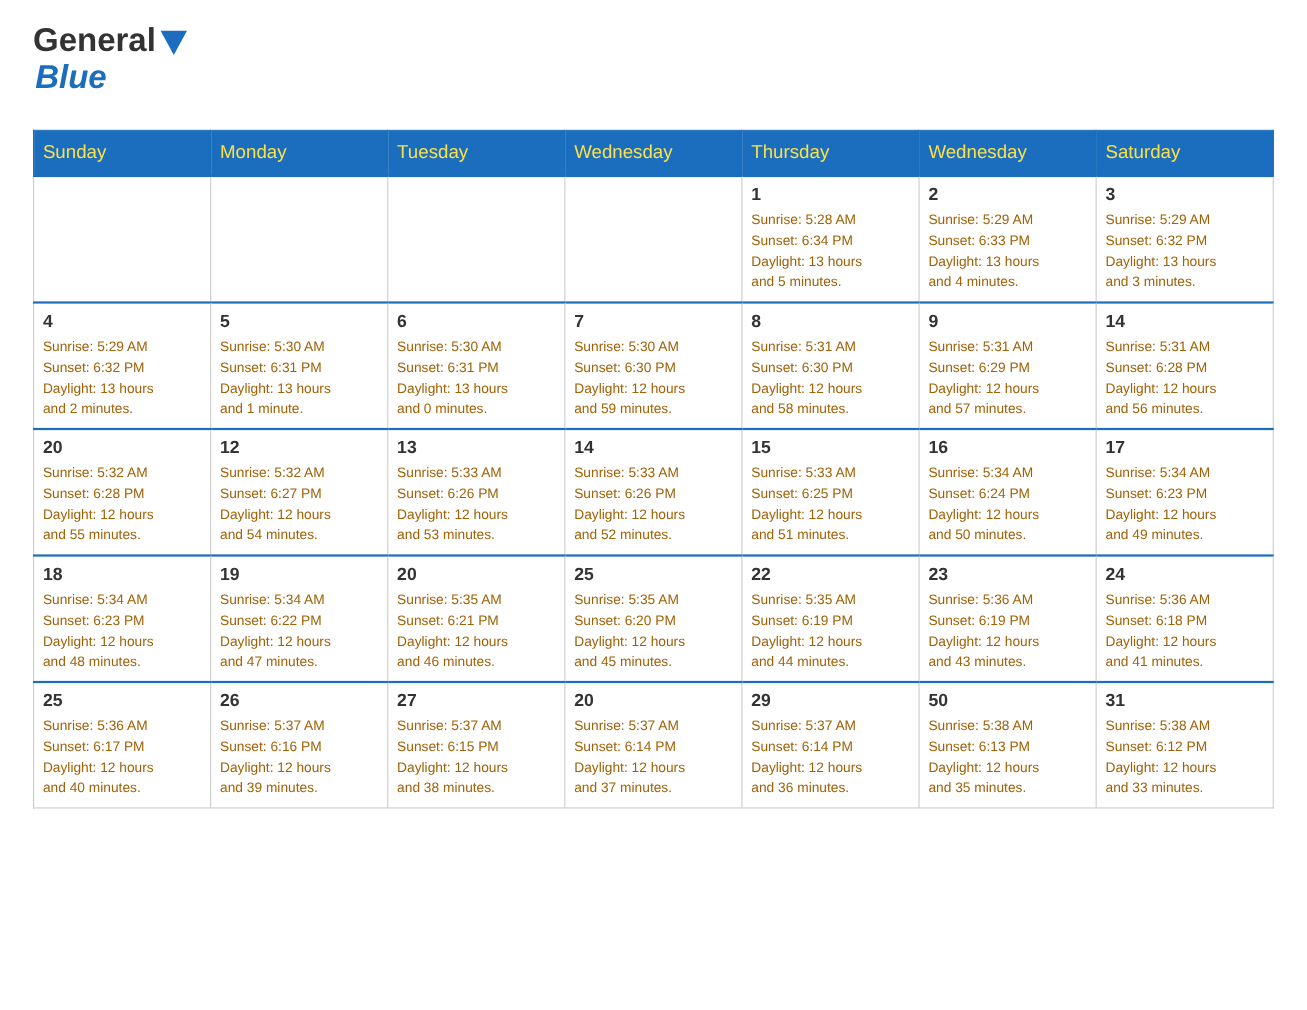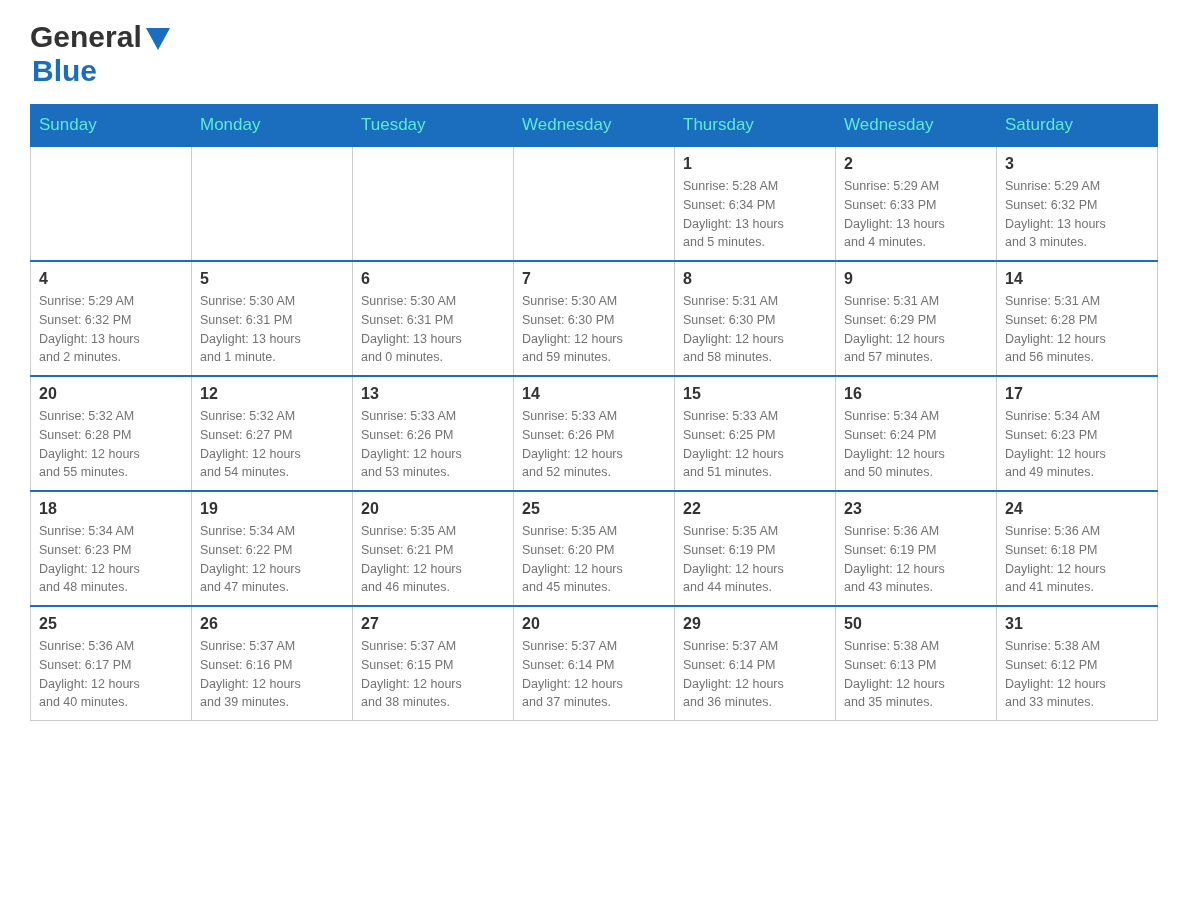--- a/index.html
+++ b/index.html
@@ -7,21 +7,21 @@
       font-family: Arial, Helvetica, sans-serif;
       background: #ffffff;
       padding: 20px 30px;
       width: 1188px;
       min-height: 918px;
     }
     .header-area {
       display: flex;
       justify-content: space-between;
       align-items: flex-end;
-      margin-bottom: 16px;
+      margin-bottom: 30px;
     }
     .logo-area {
       display: flex;
       flex-direction: column;
       align-items: flex-start;
     }
     .title-area {
       text-align: right;
     }
     .month-title {
@@ -35,21 +35,21 @@
       color: #555;
       margin-top: 4px;
     }
     .calendar {
       width: 100%;
       border-collapse: collapse;
       border: 1px solid #999;
     }
     .calendar th {
       background-color: #1a6ebd;
-      color: #5eead4;
+      color: #fde047;
       padding: 10px 8px;
       text-align: left;
       font-size: 17px;
       font-weight: normal;
       border: 1px solid #1a6ebd;
     }
     .calendar td {
       vertical-align: top;
       padding: 8px 8px;
       border: 1px solid #ccc;
@@ -60,40 +60,40 @@
     }
     .day-number {
       font-size: 16px;
       font-weight: bold;
       color: #333;
       display: block;
       margin-bottom: 4px;
     }
     .day-info {
       font-size: 12.5px;
-      color: #737373;
+      color: #a16207;
       line-height: 1.5;
     }
     .calendar tbody tr td {
       border-top: 2px solid #1a6ebd;
     }
     .calendar tbody tr:first-child td {
       border-top: 2px solid #1a6ebd;
     }
   </style>
 </head>
 <body>
 
 <div class="header-area">
   <div class="logo-area">
   <div style="display:flex;align-items:center;gap:2px;">
     <span style="font-size:30px;font-weight:bold;color:#333;">General</span>
     <span style="display:inline-block;width:0;height:0;border-left:12px solid transparent;border-right:12px solid transparent;border-top:22px solid #1a6ebd;margin-bottom:-4px;margin-left:2px;"></span>
   </div>
-  <div style="color:#1a6ebd;font-size:30px;font-weight:bold;padding-left:2px;">Blue</div>
+  <div style="color:#1a6ebd;font-size:30px;font-weight:bold;padding-left:2px;font-style:italic;">Blue</div>
 </div>
   <div class="title-area">
     <div class="month-title"></div>
     <div class="subtitle"></div>
   </div>
 </div>
 
 <table class="calendar">
   <thead>
     <tr>

